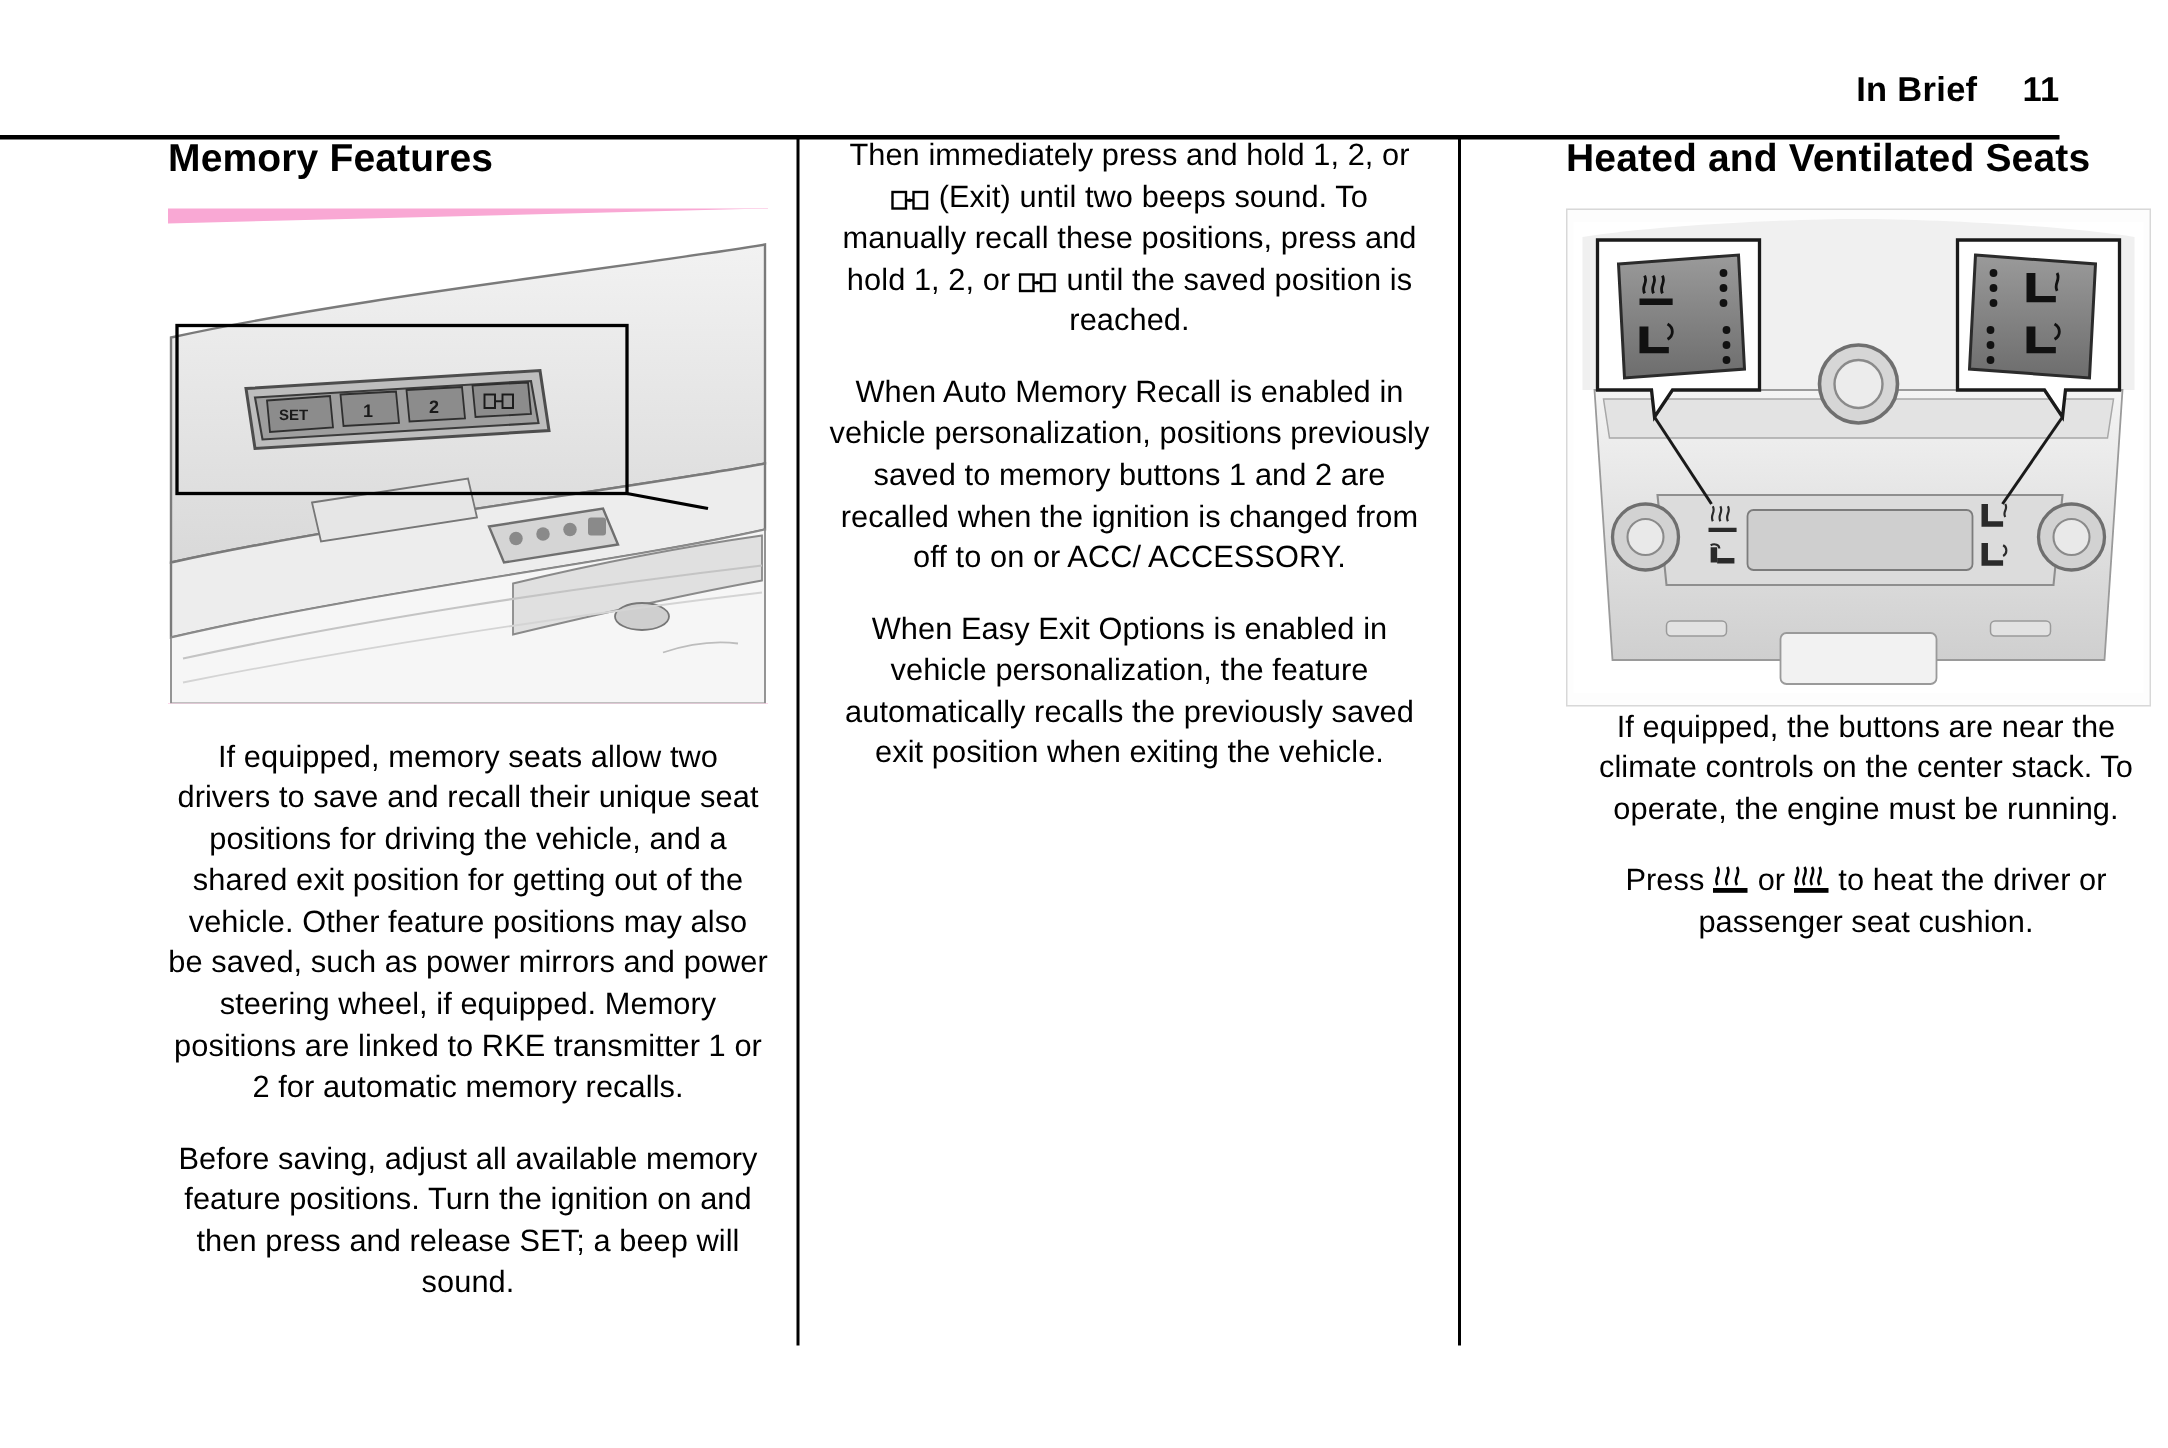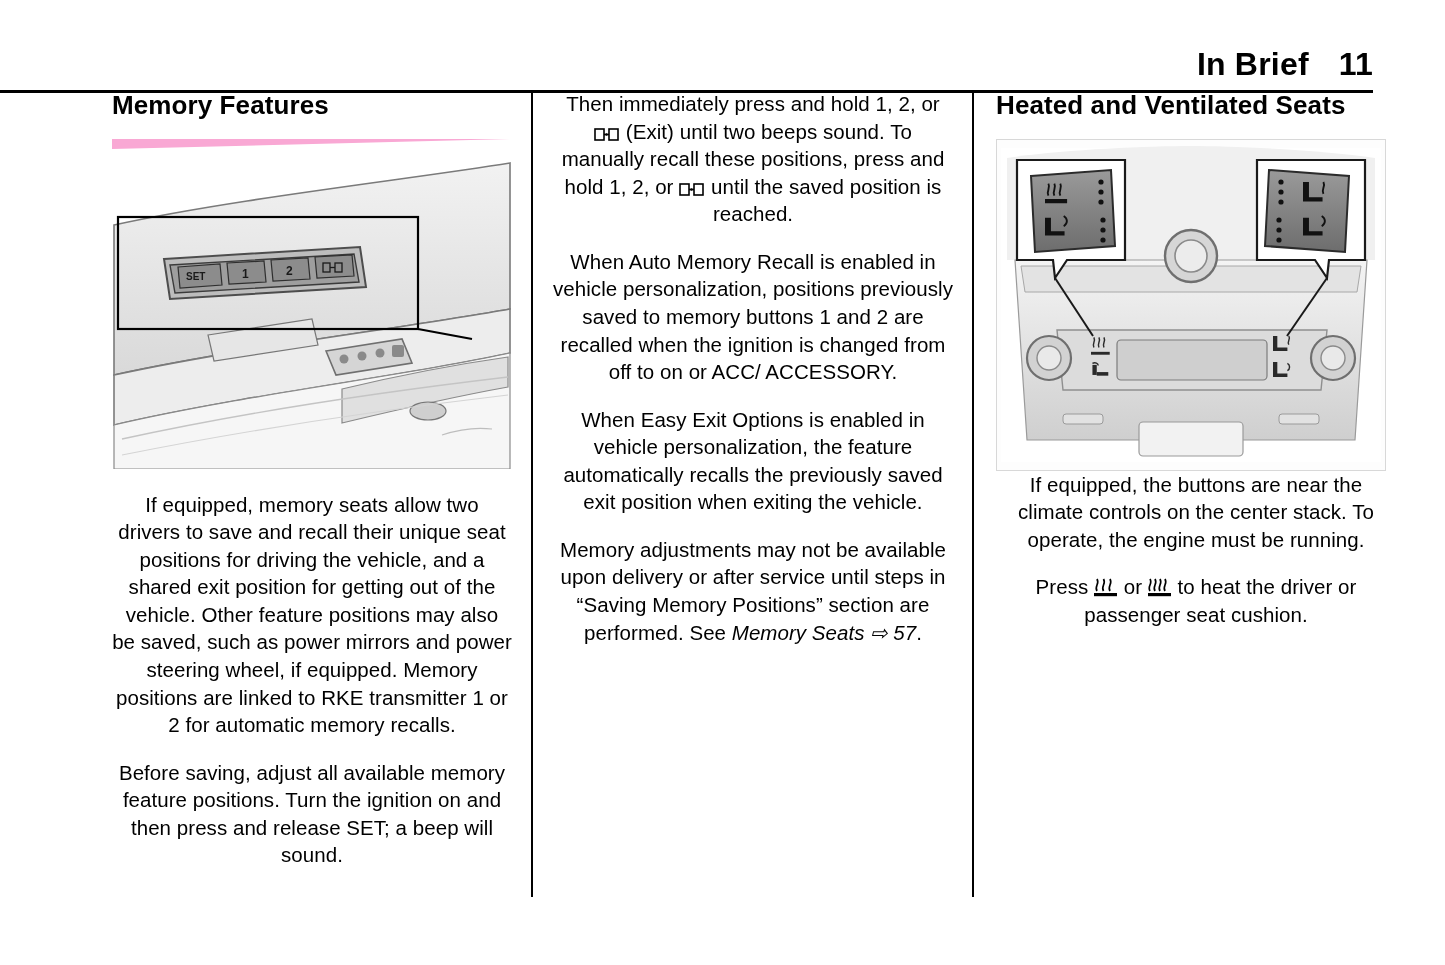--- a/index.html
+++ b/index.html
@@ -23,40 +23,40 @@
   }
   
   .header {
     position: absolute;
     right: 72px;
     top: 46px;
     display: flex;
     align-items: center;
     gap: 30px;
     font-weight: bold;
-    font-size: 32px;
+    font-size: 23px;
     letter-spacing: 0.2px;
   }
   .header .rule {
     position: absolute;
     left: -1275px;
     right: 0;
     top: 44px;
     height: 3px;
     background: #000;
   }
   
   .col {
     position: absolute;
     top: 90px;
     width: 400px;
   }
   .col1 { left: 112px; width: 400px; }
   .col2 { left: 553px; width: 400px; }
-  .col3 { left: 996px; width: 400px; }
+  .col3 { left: 1044px; width: 400px; }
 
   .vrule {
     position: absolute;
     top: 92px;
     width: 2px;
     height: 805px;
     background: #000;
   }
   .vrule1 { left: 531px; }
   .vrule2 { left: 972px; }
@@ -213,26 +213,20 @@
           <line x1="10" y1="7.5" x2="15" y2="7.5" stroke="#000" stroke-width="1.6"></line>
           <circle cx="12.5" cy="7.5" r="1.2" fill="#000"></circle>
         </svg>
       </span>
       <span>until the saved position is reached.</span>
     </p>
 
     <p class="body">When Auto Memory Recall is enabled in vehicle personalization, positions previously saved to memory buttons 1 and 2 are recalled when the ignition is changed from off to on or ACC/ ACCESSORY.</p>
     <p class="body">When Easy Exit Options is enabled in vehicle personalization, the feature automatically recalls the previously saved exit position when exiting the vehicle.</p>
 
-    <p class="body">
-      <span>Memory adjustments may not be available upon delivery or after service until steps in “Saving Memory Positions” section are performed. See</span>
-      <span class="italic">Memory Seats</span>
-      <span class="italic">⇨</span>
-      <span class="italic">57</span><span>.</span>
-    </p>
   </div>
 
   <div class="col col3">
     <h1 class="section">Heated and Ventilated Seats</h1>
 
     <div class="fig-stack">
       <svg width="388" height="330" viewBox="0 0 388 330">
         <defs>
           <linearGradient id="stackg" x1="0" y1="0" x2="0" y2="1">
             <stop offset="0" stop-color="#f4f4f4"></stop>

